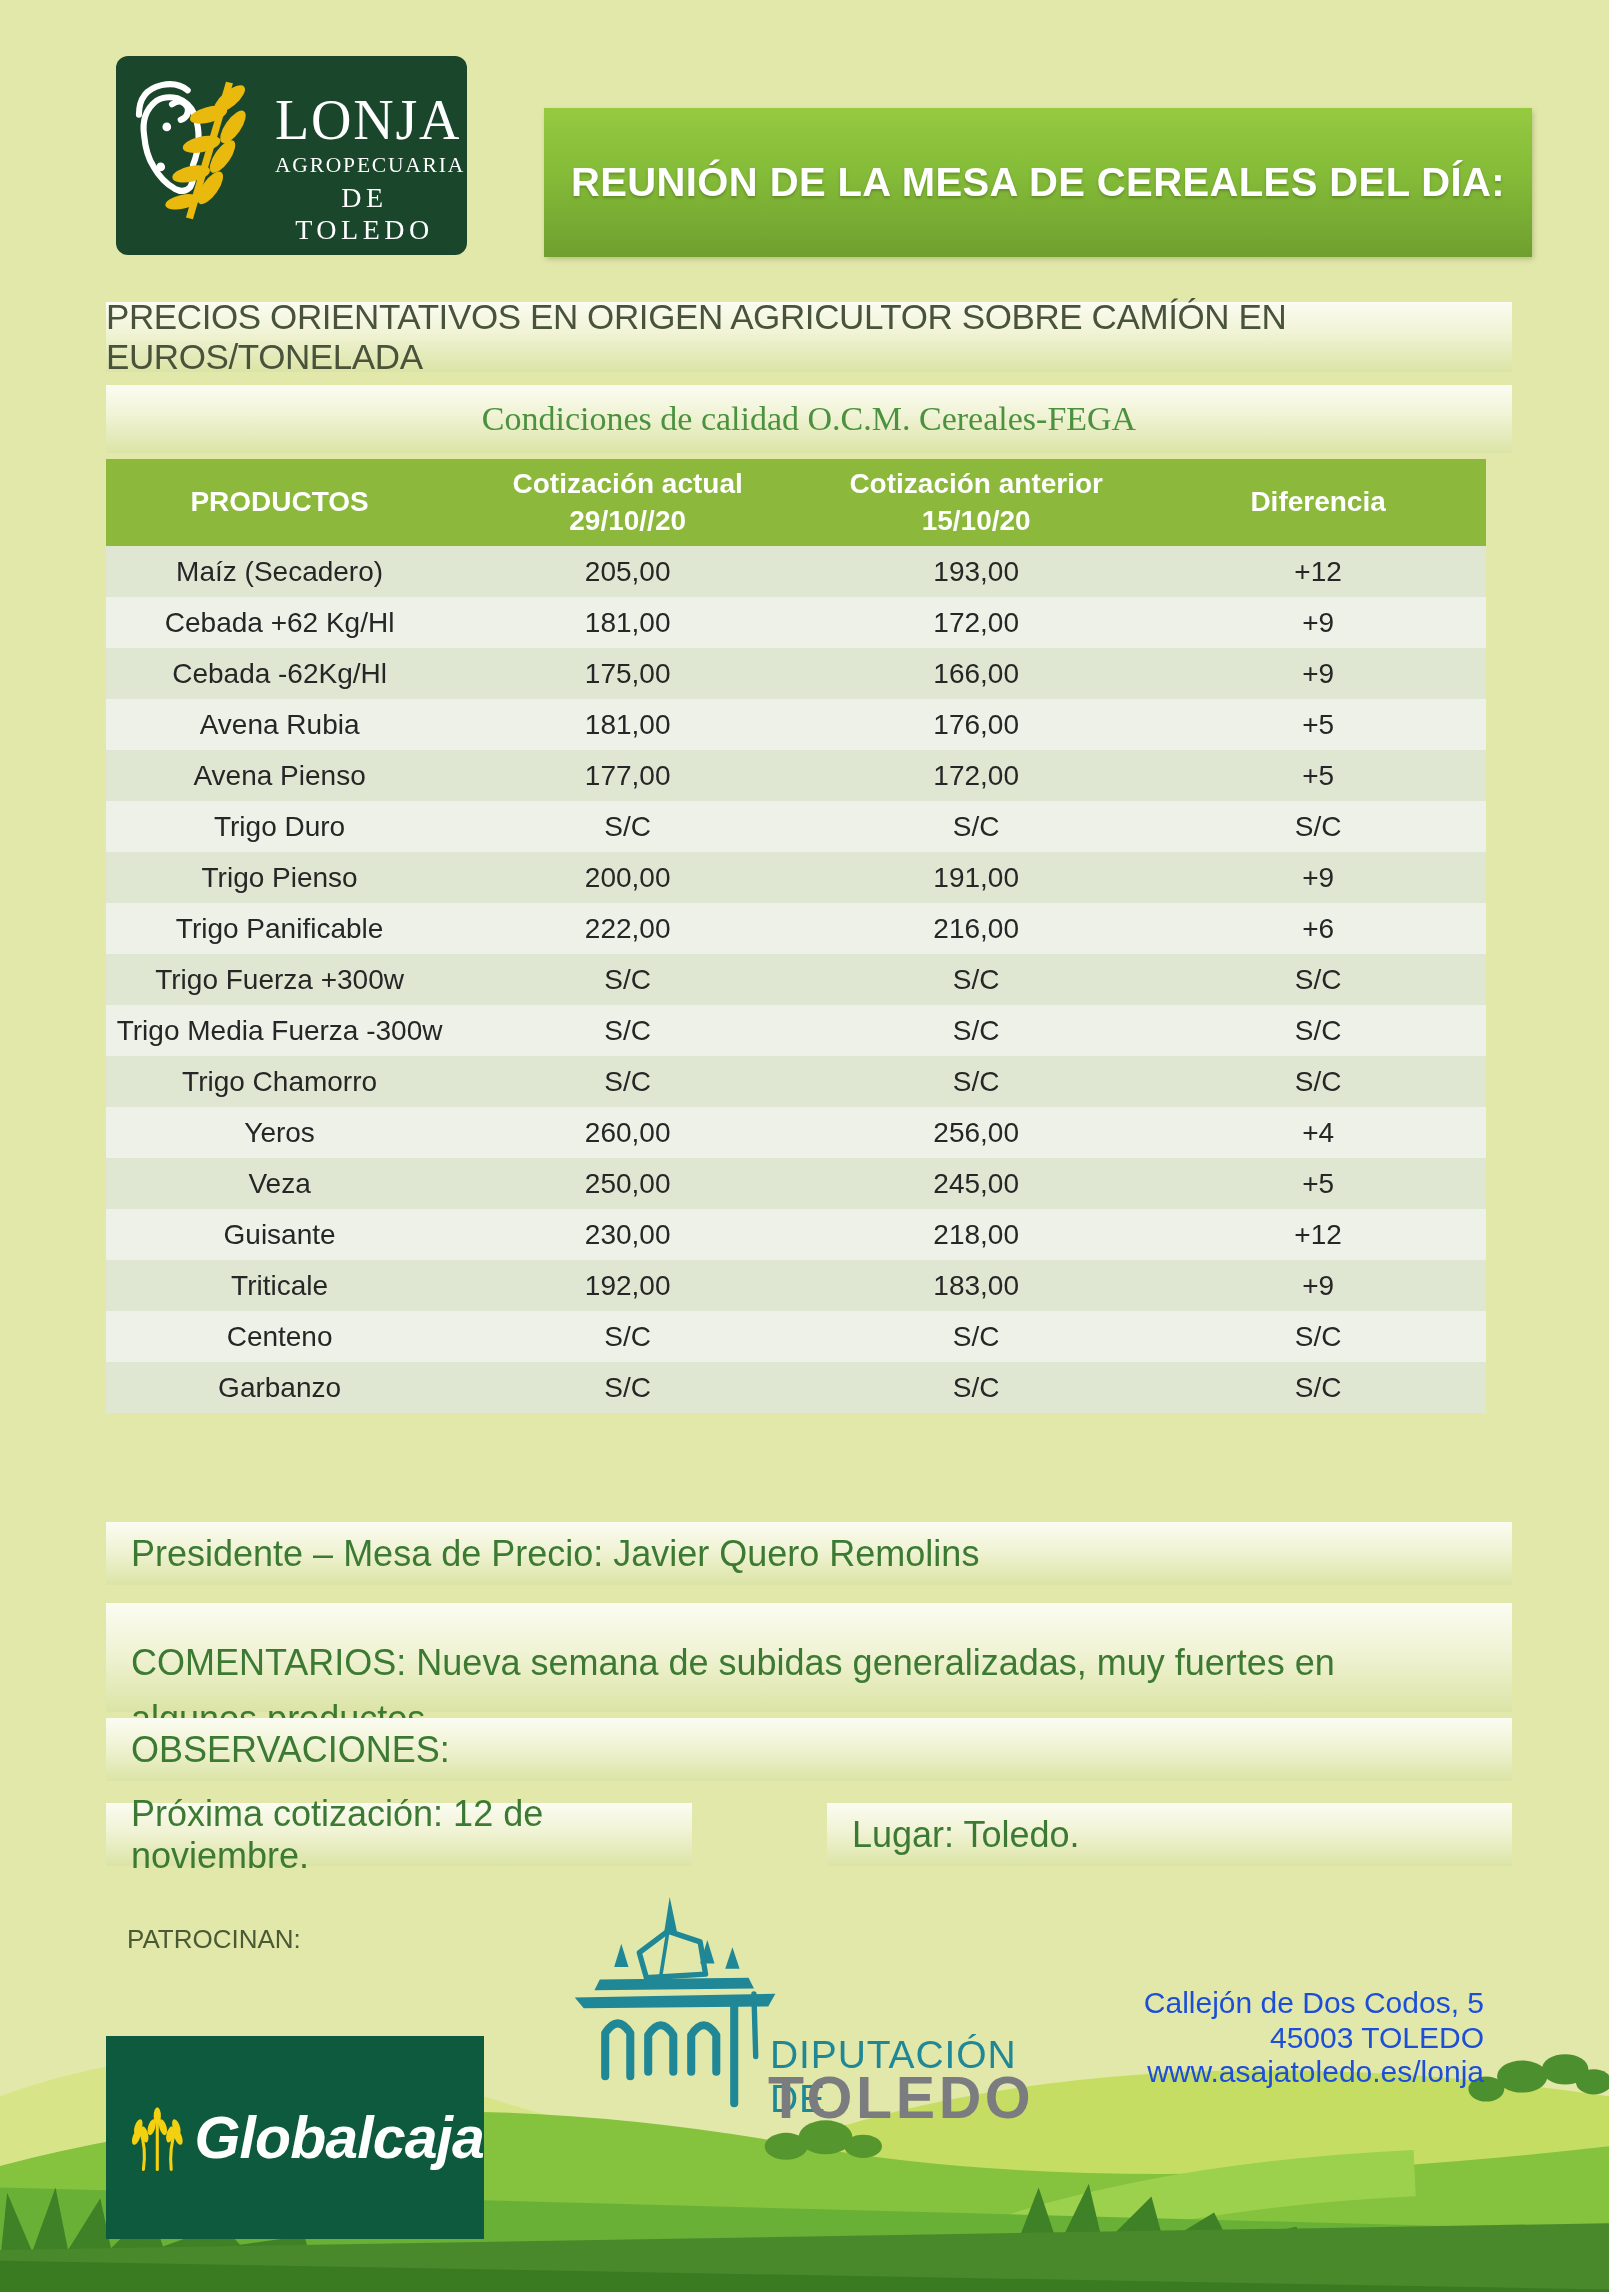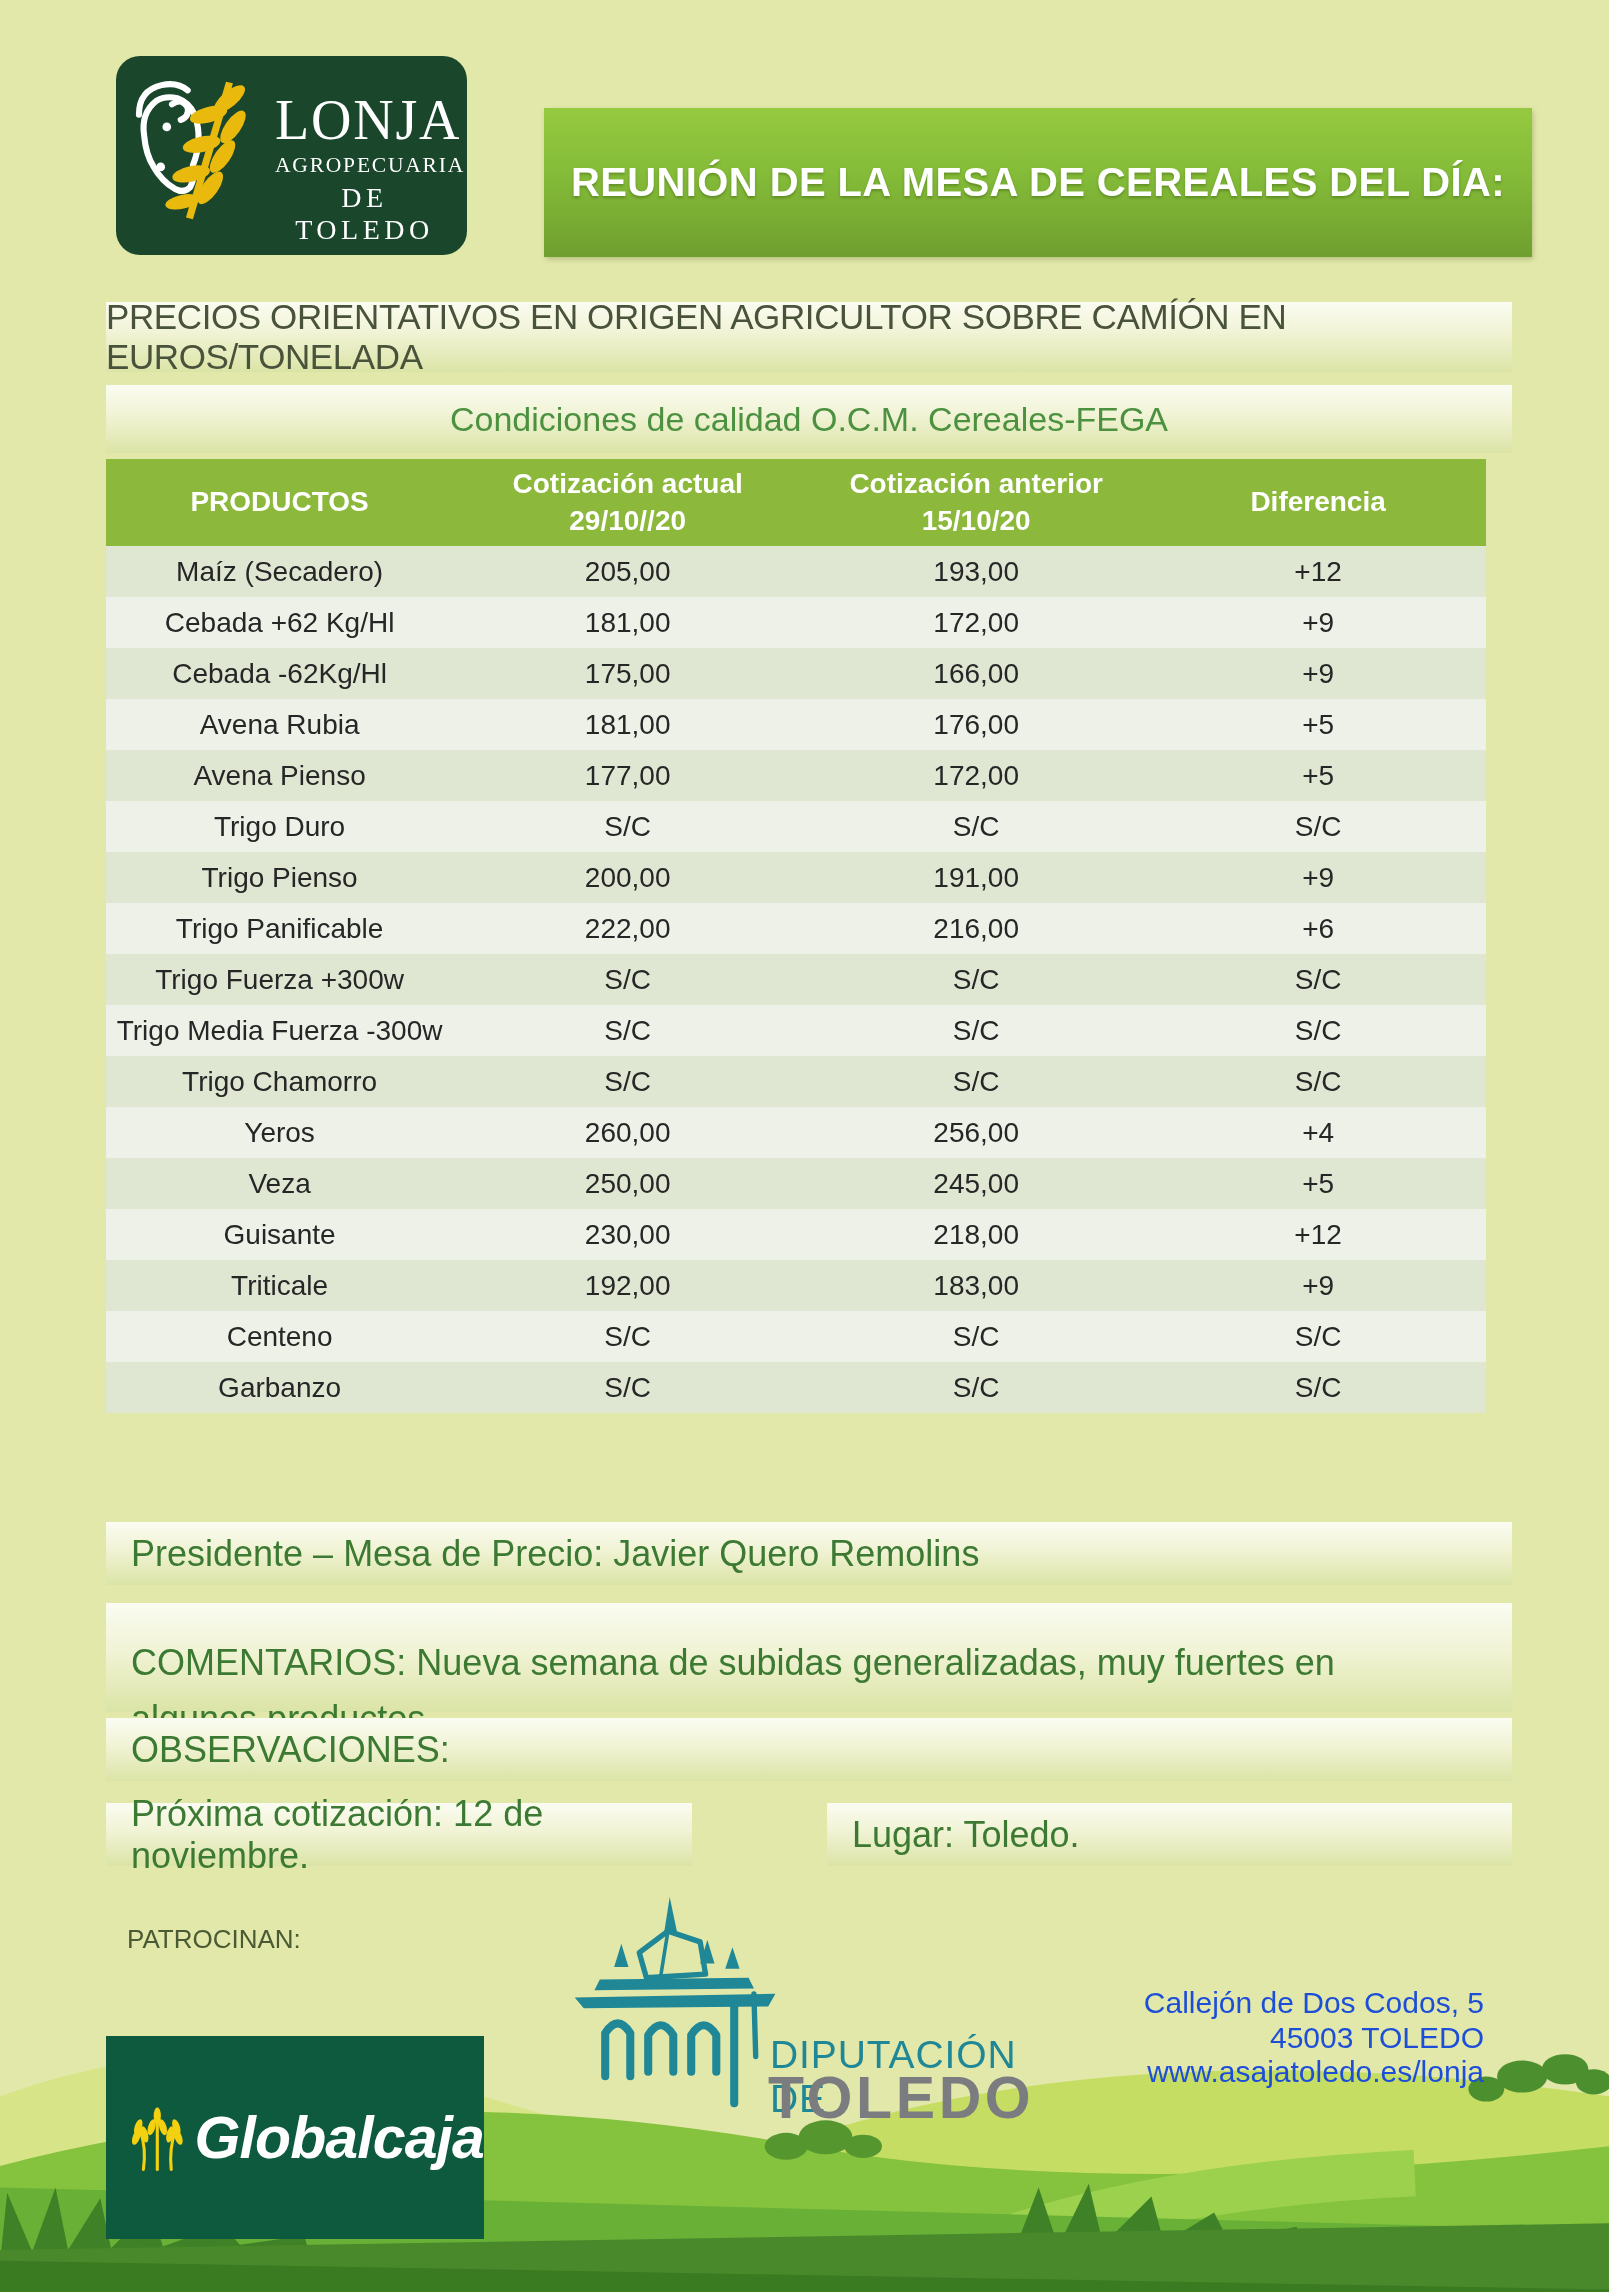--- a/index.html
+++ b/index.html
@@ -1,21 +1,21 @@
 <!DOCTYPE html>
 <html style="font-size:14.3px"><head>
 <meta charset="utf-8">
 <style>
   html,body{margin:0;padding:0;}
   body{font-family:"Liberation Sans", sans-serif;}
   .page{position:relative;width:1609px;height:2293px;background:#e2e8aa;overflow:hidden;}
 
   
   .lonja-logo{position:absolute;left:116px;top:56px;width:351px;height:199px;
-    background:#1a472c;border-radius:24px;}
+    background:#1a472c;border-radius:12px;}
   .lonja-logo svg{position:absolute;left:9px;top:12.5px;}
   .lonja-text{position:absolute;left:159px;top:36px;width:179px;text-align:center;color:#ffffff;
     font-family:"Liberation Serif", serif;}
   .lonja-title{font-size:56px;letter-spacing:1.8px;line-height:1;}
   .lonja-sub1{font-size:21.5px;letter-spacing:1.8px;margin-top:5.4px;}
   .lonja-sub2{font-size:28px;letter-spacing:4.5px;margin-top:3.6px;}
 
   
   .banner{position:absolute;left:544px;top:108px;width:988px;height:149px;
     background:linear-gradient(180deg,#95ca40 0%,#84bb38 45%,#6f9f2f 100%);
@@ -24,21 +24,21 @@
   .banner div{color:#ffffff;font-size:40px;font-weight:bold;letter-spacing:0.4px;
     text-shadow:0 1.8px 2.7px rgba(40,70,10,.35);white-space:nowrap;}
 
   
   .bar{position:absolute;left:106px;width:1406px;
     background:linear-gradient(180deg,#fbfcf2 0%,#f0f3d4 45%,#dbe4a6 100%);
     display:flex;align-items:center;}
   .bar-precios{top:302px;height:70px;justify-content:center;}
   .bar-precios span{color:#49523a;font-size:35px;font-weight:400;letter-spacing:-0.4px;}
   .bar-condiciones{top:385px;height:68px;justify-content:center;}
-  .bar-condiciones span{color:#4c9140;font-size:34px;}
+  .bar-condiciones span{color:#4c9140;font-size:34px;font-family:Liberation Serif, serif;}
   .bar-presidente{top:1522px;height:63px;}
   .bar-comentarios{top:1603px;height:109px;align-items:flex-start;}
   .bar-comentarios span{padding-top:32px;padding-right:143px;line-height:1.55;}
   .bar-observaciones{top:1718px;height:63px;}
   .bar-proxima{top:1803px;height:63px;width:586px;}
   .bar-lugar{top:1803px;left:827px;height:63px;width:685px;}
   .bar-green-text span{color:#3c7a33;font-size:36px;}
   .bar-green-text{padding-left:0;}
   .bar-green-text span{padding-left:25px;}
   .bar-comentarios span{padding-left:25px;}

